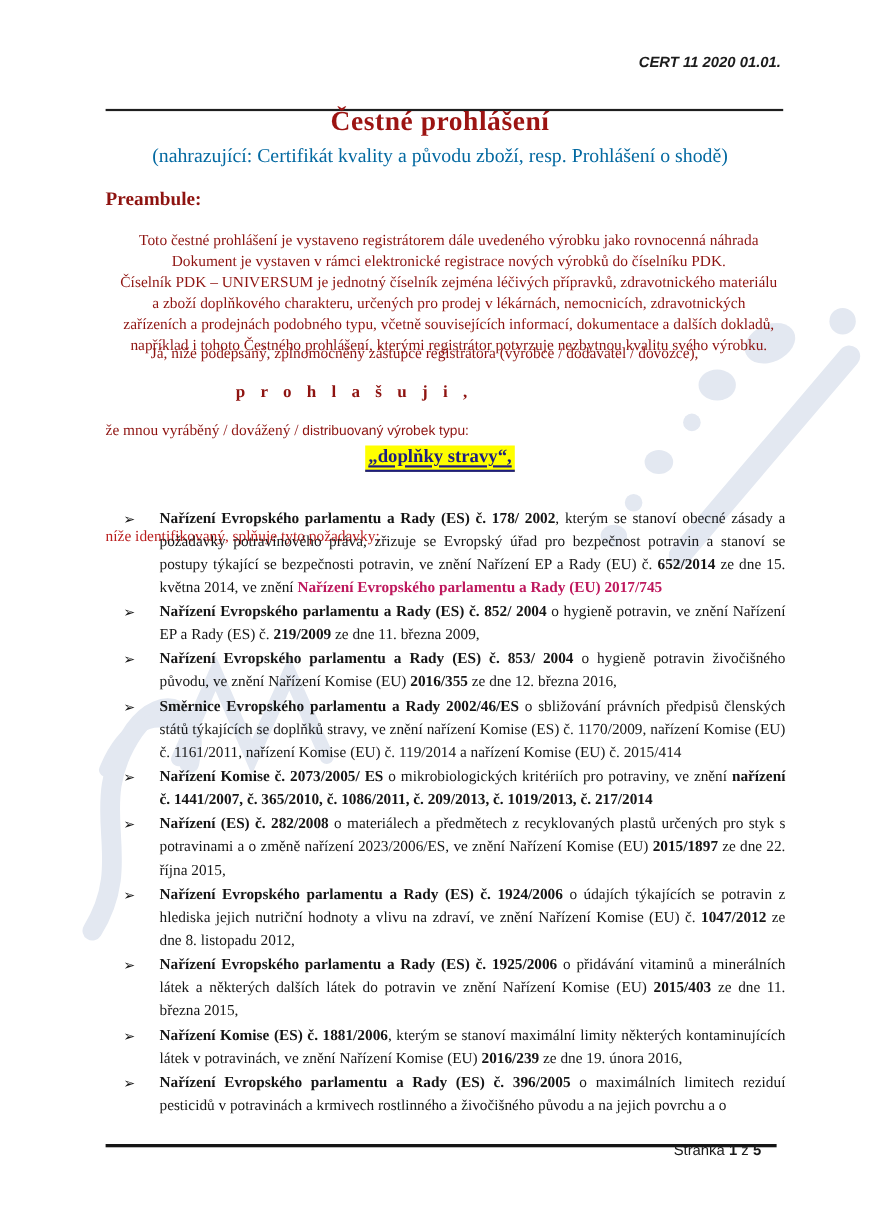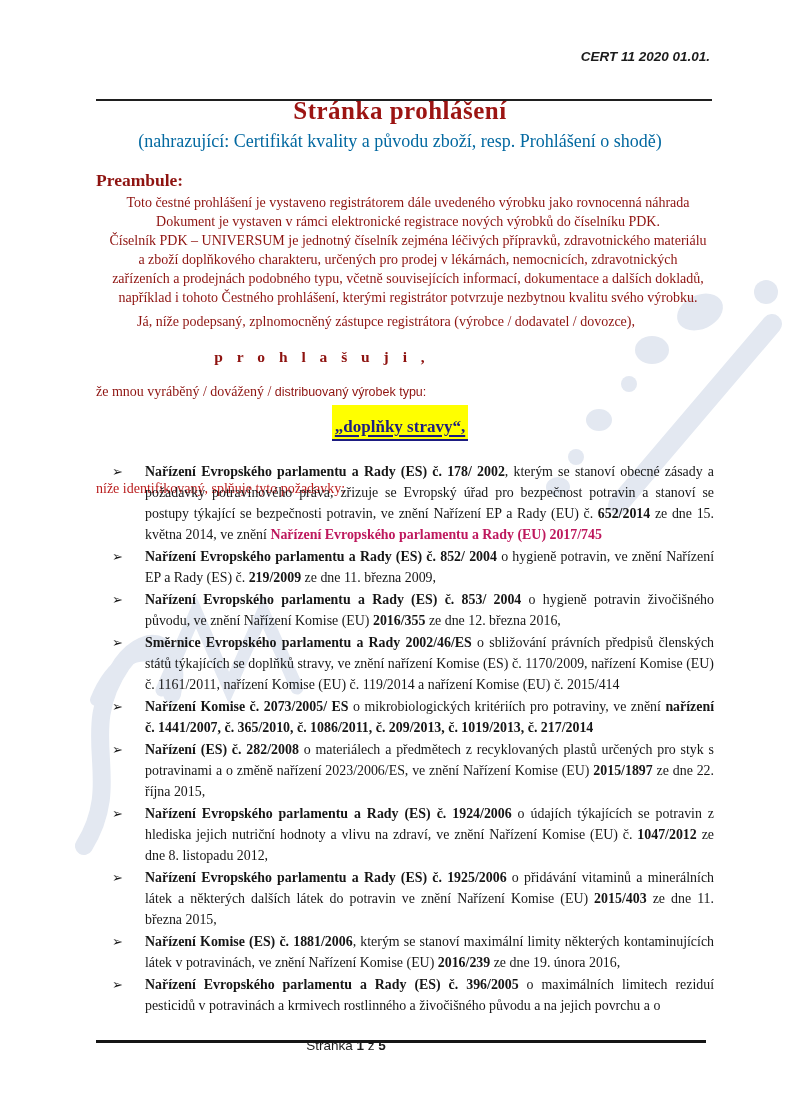--- a/index.html
+++ b/index.html
@@ -61,21 +61,21 @@
   }
   .preambule {
     position: absolute;
     top: 170px; left: 96px;
     width: 624px;
     color: #8e1310;
   }
   .preambule-heading {
     font-size: 17.5px;
     font-weight: bold;
-    margin-bottom: 3px;
+    margin-bottom: 20px;
   }
   .pre-line {
     font-size: 14px;
     font-weight: normal;
     line-height: 18.9px;
     white-space: nowrap;
     text-align: center;
   }
   .declaration-intro {
     position: absolute;
@@ -108,21 +108,21 @@
   }
   .product-type {
     display: inline-block;
     background: #ffff00;
     color: #1d1d82;
     font-size: 17px;
     font-weight: bold;
     text-decoration: underline;
     text-decoration-thickness: 1.5px;
     text-underline-offset: 3px;
-    padding: 12px 3px 2px 3px;
+    padding: 0 3px 2px 3px;
     border-bottom: 2px solid #1d1d82;
     line-height: 20px;
   }
   .requirements-intro {
     position: absolute;
     top: 437px; left: 96px;
     font-size: 14px;
     color: #b91c1c;
     margin-top: 44px;
   }
@@ -154,21 +154,21 @@
     position: absolute;
     top: 1032px; left: 96px;
     width: 610px; height: 0;
     border: none;
     border-top: 3px solid #151515;
   }
   .footer-text {
     position: absolute;
     top: 1038px; left: 0;
     width: 692px;
-    text-align: center;
+    text-align: right;
     font-family: "Liberation Sans", sans-serif;
     font-size: 13.5px;
     color: #1a1a1a;
   }
   .footer-text b { font-weight: bold; }
 </style>
 </head>
 <body>
 
 <div class="page">
@@ -190,21 +190,21 @@
       <path d="M 96 700 C 112 660, 140 648, 160 660" stroke-width="12"></path>
     </g>
   </svg>
 
   <div class="content">
 
     <div class="header-code">CERT 11 2020 01.01.</div>
 
     <hr class="top-rule">
 
-    <div class="doc-title">Stránka prohlášení</div>
+    <div class="doc-title">Čestné prohlášení</div>
     <div class="doc-subtitle">(nahrazující: Certifikát kvality a původu zboží, resp. Prohlášení o shodě)</div>
 
     <div class="preambule">
       <div class="preambule-heading">Preambule:</div>
       <div id="preambule-lines">
           <div class="pre-line">Toto čestné prohlášení je vystaveno registrátorem dále uvedeného výrobku jako rovnocenná náhrada</div>
           <div class="pre-line">Dokument je vystaven v rámci elektronické registrace nových výrobků do číselníku PDK.</div>
           <div class="pre-line">Číselník PDK – UNIVERSUM je jednotný číselník zejména léčivých přípravků, zdravotnického materiálu</div>
           <div class="pre-line">a zboží doplňkového charakteru, určených pro prodej v lékárnách, nemocnicích, zdravotnických</div>
           <div class="pre-line">zařízeních a prodejnách podobného typu, včetně souvisejících informací, dokumentace a dalších dokladů,</div>

